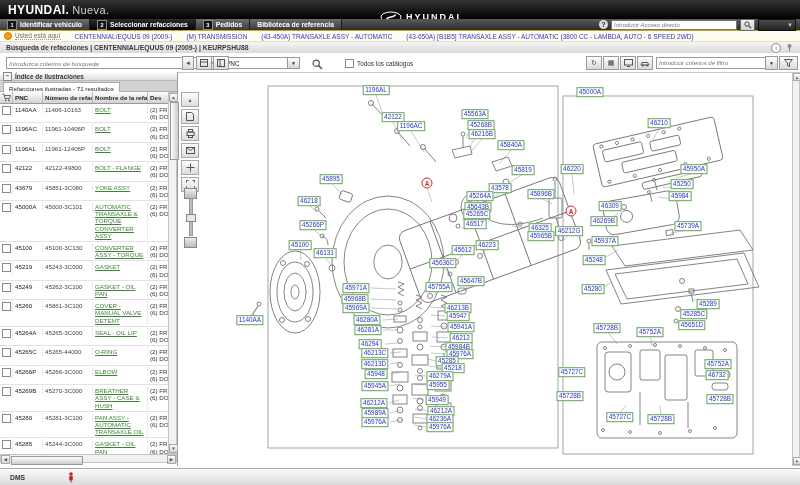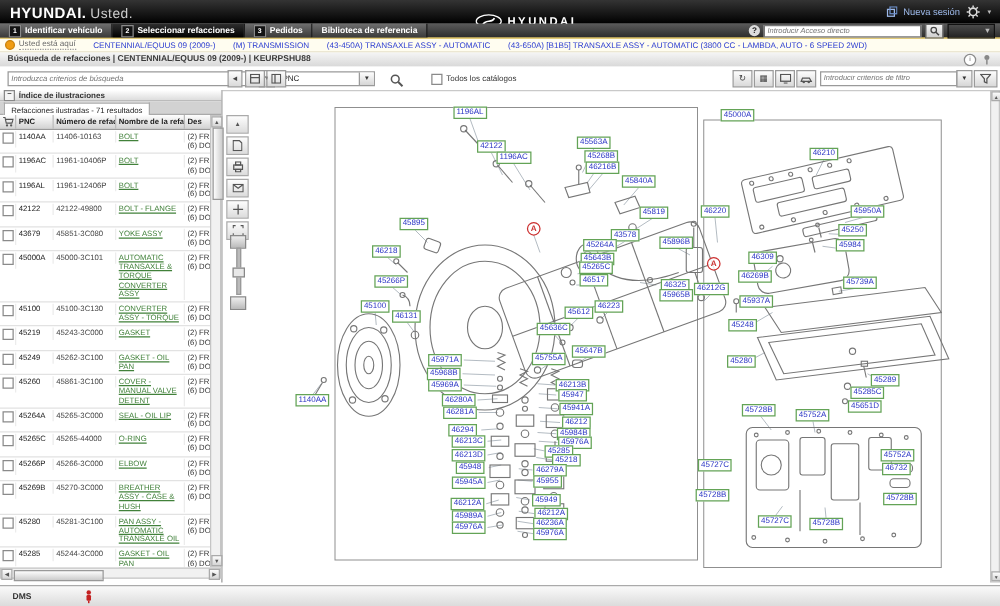--- a/index.html
+++ b/index.html
@@ -96,48 +96,27 @@
   
   #statusbar{left:0;top:468px;width:800px;height:17px;background:linear-gradient(#fafafa,#d9d9d9);
              border-top:1px solid #aaa;display:flex;align-items:center}
   #dms{font-size:6.8px;font-weight:bold;color:#333;margin-left:10px}
   svg{display:block}
 </style>
 </head>
 <body>
 
 <div id="topbar" class="abs">
-  <span id="brand"><span>HYUNDAI.</span><span id="brand2">Usted.</span></span>
+  <span id="brand"><span>HYUNDAI.</span><span id="brand2">Nueva.</span></span>
   <div id="hyundai" class="abs">
     <svg width="22" height="12" viewBox="0 0 22 12">
       <ellipse cx="11" cy="6" rx="10" ry="5" fill="none" stroke="#fff" stroke-width="1"></ellipse>
       <path d="M6.5,8.5 C8,4.5 14,7.5 15.5,3.5" fill="none" stroke="#fff" stroke-width="1.4"></path>
     </svg>
     <span class="ht">HYUNDAI</span>
-  </div>
-  <div id="topright" class="abs">
-    <svg width="9" height="9" viewBox="0 0 9 9">
-      <rect x="1" y="2.5" width="5.5" height="5.5" fill="none" stroke="#9db9ea" stroke-width="1"></rect>
-      <rect x="3" y="0.5" width="5.5" height="5.5" fill="none" stroke="#6f93cf" stroke-width="1"></rect>
-    </svg>
-    <a id="new-session" href="#">Nueva sesión</a>
-    <svg width="11" height="11" viewBox="0 0 11 11">
-      <circle cx="5.5" cy="5.5" r="3" fill="none" stroke="#ddd" stroke-width="1.3"></circle>
-      <g stroke="#ddd" stroke-width="1.2">
-        <line x1="5.5" y1="0.3" x2="5.5" y2="2"></line>
-          <line x1="5.5" y1="9" x2="5.5" y2="10.7"></line>
-        <line x1="0.3" y1="5.5" x2="2" y2="5.5"></line>
-          <line x1="9" y1="5.5" x2="10.7" y2="5.5"></line>
-        <line x1="1.8" y1="1.8" x2="3" y2="3"></line>
-          <line x1="8" y1="8" x2="9.2" y2="9.2"></line>
-        <line x1="9.2" y1="1.8" x2="8" y2="3"></line>
-          <line x1="3" y1="8" x2="1.8" y2="9.2"></line>
-      </g>
-    </svg>
-    <span style="color:#bbb;font-size:5px">▼</span>
   </div>
 </div>
 
 <div id="nav" class="abs">
   <div class="tab">
     <span class="tabnum">1</span>
     <span>Identificar vehículo</span>
   </div>
   <div class="tab active">
     <span class="tabnum">2</span>

